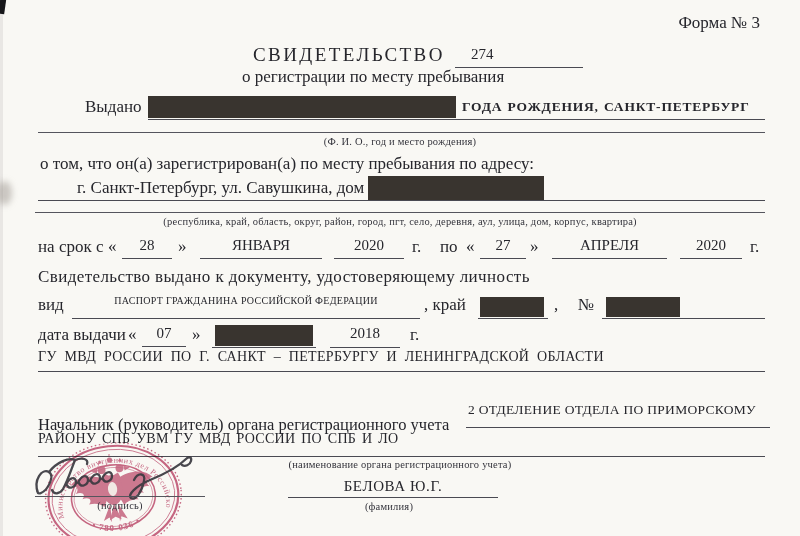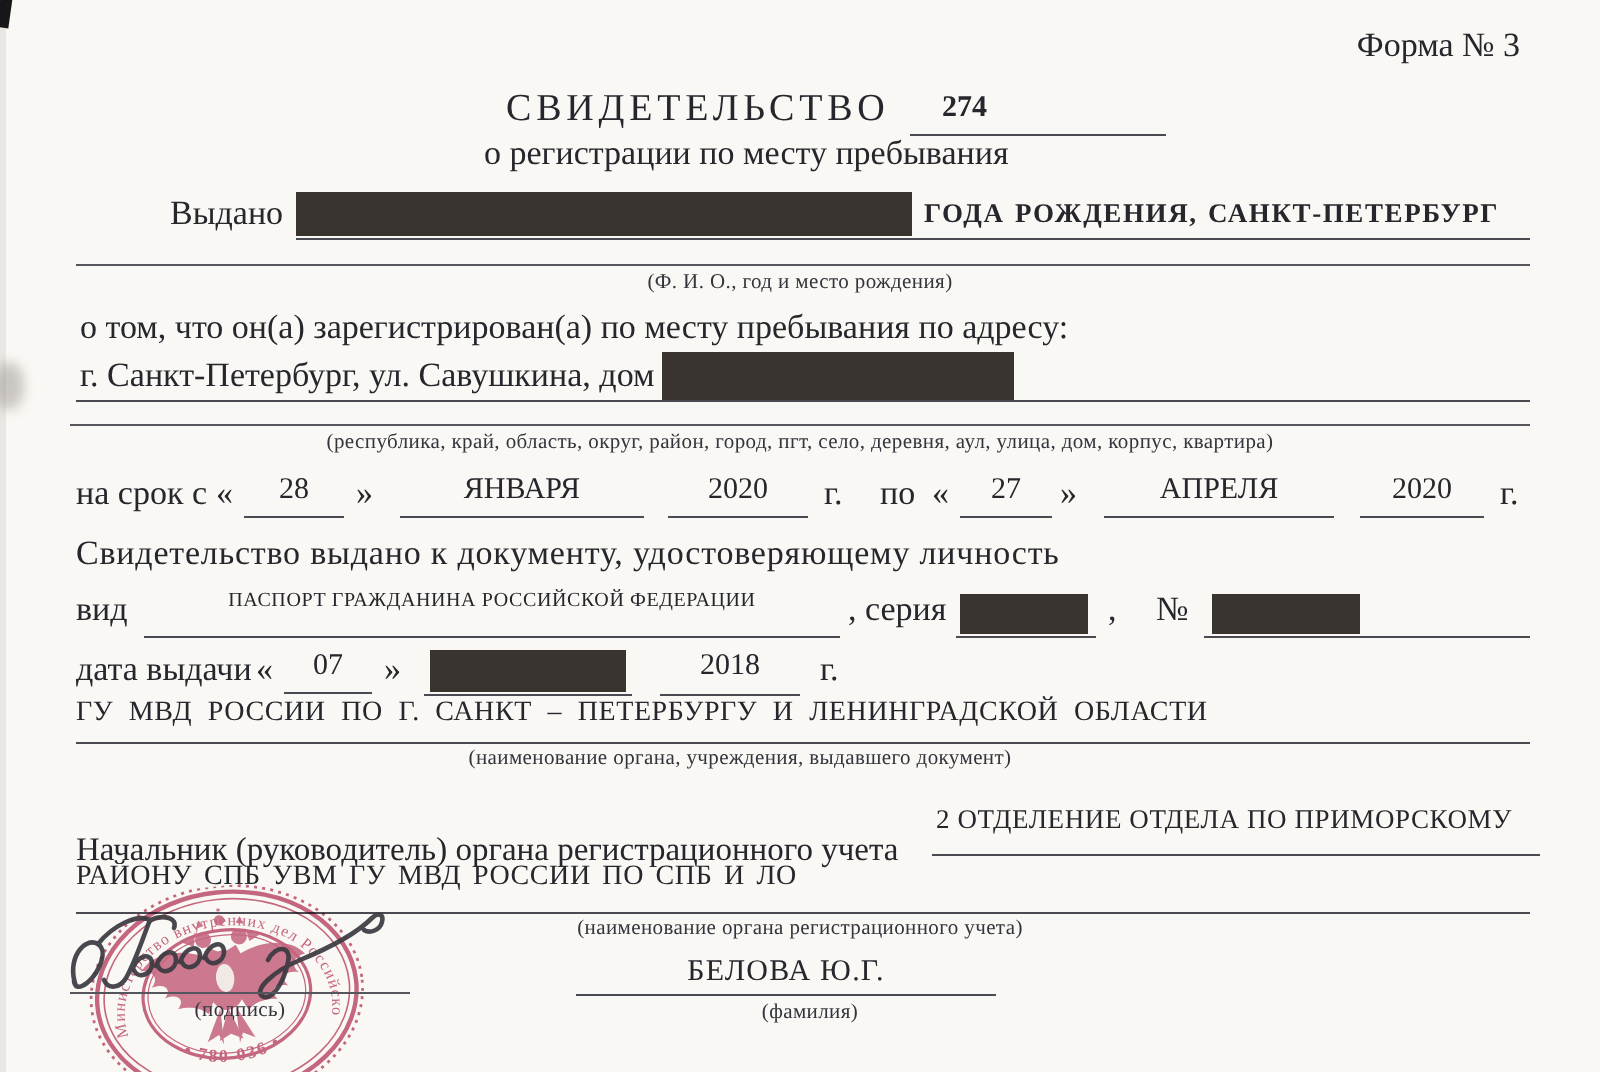--- a/index.html
+++ b/index.html
@@ -39,38 +39,38 @@
 <div class="doc">
 
   <div class="edge-shade"></div>
   <div class="corner-mark"></div>
   <div class="smudge"></div>
 
   <div class="abs t17" style="top:13px; right:40px;">Форма № 3</div>
 
   <div class="abs" style="top:44px; left:253px; font-size:19px; letter-spacing:2.4px;">СВИДЕТЕЛЬСТВО</div>
 
-  <div class="cell" style="top:46px; left:455px; width:112px; font-weight:bold; text-align:left; padding-left:16px;">274</div>
+  <div class="cell" style="top:46px; left:455px; width:112px; font-weight:normal; text-align:left; padding-left:16px;">274</div>
 
   <div class="abs t17" style="top:67px; left:242px;">о регистрации по месту пребывания</div>
 
   <div class="abs t17" style="top:97px; left:85px;">Выдано</div>
 
   <div class="abs u flexline" style="left:148px; right:35px; top:95px; height:24px;">
     <span class="redact" style="width:308px; height:22px; flex:0 0 308px;"></span>
     <span class="bold" style="font-size:13.5px; margin-left:6px; letter-spacing:.8px; word-spacing:1px;">ГОДА РОЖДЕНИЯ, САНКТ-ПЕТЕРБУРГ</span>
   </div>
 
   <div class="hair" style="left:38px; right:35px; top:132px;"></div>
   <div class="abs cap center" style="left:0; right:0; top:136px;">(Ф. И. О., год и место рождения)</div>
 
   <div class="abs t17" style="left:40px; top:154px;">о том, что он(а) зарегистрирован(а) по месту пребывания по адресу:</div>
 
   <div class="abs u flexline" style="left:38px; right:35px; top:175px; height:25px;">
-    <span class="t17" style="padding-left:2px;">г. Санкт-Петербург, ул. Савушкина, дом</span>
+    <span class="t17" style="padding-left:2px;margin-left:37px;">г. Санкт-Петербург, ул. Савушкина, дом</span>
     <span class="redact" style="width:176px; height:24px; margin-left:4px;"></span>
   </div>
 
   <div class="hair" style="left:35px; right:35px; top:212px;"></div>
   <div class="abs cap center" style="left:0; right:0; top:216px;">(республика, край, область, округ, район, город, пгт, село, деревня, аул, улица, дом, корпус, квартира)</div>
 
   <div class="abs" style="left:0; right:0; top:237px; height:24px;">
     <span class="abs t17" style="left:38px;">на срок с</span>
     <span class="abs t17" style="left:108px;">«</span>
     <span class="cell" style="left:122px; width:50px; top:0;">28</span>
@@ -85,39 +85,38 @@
     <span class="cell" style="left:552px; width:115px; top:0;">АПРЕЛЯ</span>
     <span class="cell" style="left:680px; width:62px; top:0;">2020</span>
     <span class="abs t17" style="left:750px;">г.</span>
   </div>
 
   <div class="abs t17" style="left:38px; top:267px; letter-spacing:.4px;">Свидетельство выдано к документу, удостоверяющему личность</div>
 
   <div class="abs" style="left:0; right:0; top:295px; height:24px;">
     <span class="abs t17" style="left:38px;">вид</span>
     <span class="cell caps" style="left:72px; width:348px; top:0; height:23px; font-weight:normal; font-size:10px;">ПАСПОРТ ГРАЖДАНИНА РОССИЙСКОЙ ФЕДЕРАЦИИ</span>
-    <span class="abs t17" style="left:424px;">, серия</span>
+    <span class="abs t17" style="left:424px;">, край</span>
     <span class="abs u" style="left:478px; width:70px; top:0; height:23px;"><span class="redact" style="width:64px; height:20px; margin:2px 0 0 2px;"></span></span>
     <span class="abs t17" style="left:554px;">,</span>
     <span class="abs t17" style="left:578px;">№</span>
     <span class="abs u" style="left:602px; right:35px; top:0; height:23px;"><span class="redact" style="width:74px; height:20px; margin:2px 0 0 4px;"></span></span>
   </div>
 
   <div class="abs" style="left:0; right:0; top:325px; height:24px;">
     <span class="abs t17" style="left:38px;">дата выдачи</span>
     <span class="abs t17" style="left:128px;">«</span>
     <span class="cell" style="left:142px; width:44px; top:0; font-weight:normal;">07</span>
     <span class="abs t17" style="left:192px;">»</span>
     <span class="abs u" style="left:212px; width:104px; top:0; height:22px;"><span class="redact" style="width:98px; height:21px; margin-left:3px;"></span></span>
     <span class="cell" style="left:330px; width:70px; top:0; height:22px; font-weight:normal;">2018</span>
     <span class="abs t17" style="left:410px;">г.</span>
   </div>
 
   <div class="abs u caps" style="left:38px; right:35px; top:349px; height:22px; font-size:14px; word-spacing:4px;">ГУ МВД РОССИИ ПО Г. САНКТ – ПЕТЕРБУРГУ И ЛЕНИНГРАДСКОЙ ОБЛАСТИ</div>
-  <div class="abs cap center" style="left:0; right:60px; top:374px;">(наименование органа, учреждения, выдавшего документ)</div>
 
   <div class="abs t16" style="left:38px; top:402px;">Начальник (руководитель) органа регистрационного учета</div>
   <div class="abs u caps" style="left:466px; right:30px; top:402px; height:25px; font-size:13.5px; padding-left:2px;">2 ОТДЕЛЕНИЕ ОТДЕЛА  ПО ПРИМОРСКОМУ</div>
   <div class="abs u caps" style="left:38px; right:35px; top:431px; height:25px; font-size:14px; word-spacing:2px;">РАЙОНУ СПБ УВМ  ГУ  МВД РОССИИ  ПО СПБ  И  ЛО</div>
   <div class="abs cap center" style="left:0; right:0; top:459px;">(наименование органа регистрационного учета)</div>
 
   <div class="stamp-wrap">
     <svg width="142" height="140" viewBox="0 0 140 140">
       <g stroke="var(--stamp)" fill="none">
         <ellipse cx="70" cy="54" rx="68" ry="54" stroke-width="1.4" stroke-dasharray="1.5 2.6"></ellipse>
@@ -162,15 +161,15 @@
         <path d="M36 32 c3 -8 10 -9 10 -3 c0 5 -7 8 -9 3 m11 -2 c3 -8 10 -9 10 -3 c0 5 -7 8 -9 3 m11 -2 c3 -8 10 -9 10 -3 c0 5 -7 8 -9 3 m11 -2 c3 -8 10 -9 10 -3 c0 5 -7 8 -9 3"></path>
         <path d="M104 27 C108 19 116 20 114 28 C112 38 106 48 101 45 C97 42 106 33 120 27 C137 20 149 13 156 6 C159 3 162 4 161 8 C160 12 155 14 152 12"></path>
       </g>
     </svg>
   </div>
 
   <div class="hair" style="left:35px; width:170px; top:496px; border-bottom-width:1.4px;"></div>
   <div class="abs cap center" style="left:35px; width:170px; top:500px;">(подпись)</div>
 
   <div class="cell center" style="left:288px; width:210px; top:478px; height:19px; font-weight:normal; letter-spacing:.6px;">БЕЛОВА  Ю.Г.</div>
-  <div class="abs cap center" style="left:300px; width:210px; top:501px;">(фамилия)</div>
+  <div class="abs cap center" style="left:284px; width:210px; top:501px;">(фамилия)</div>
 
 </div>
 
 </body></html>

